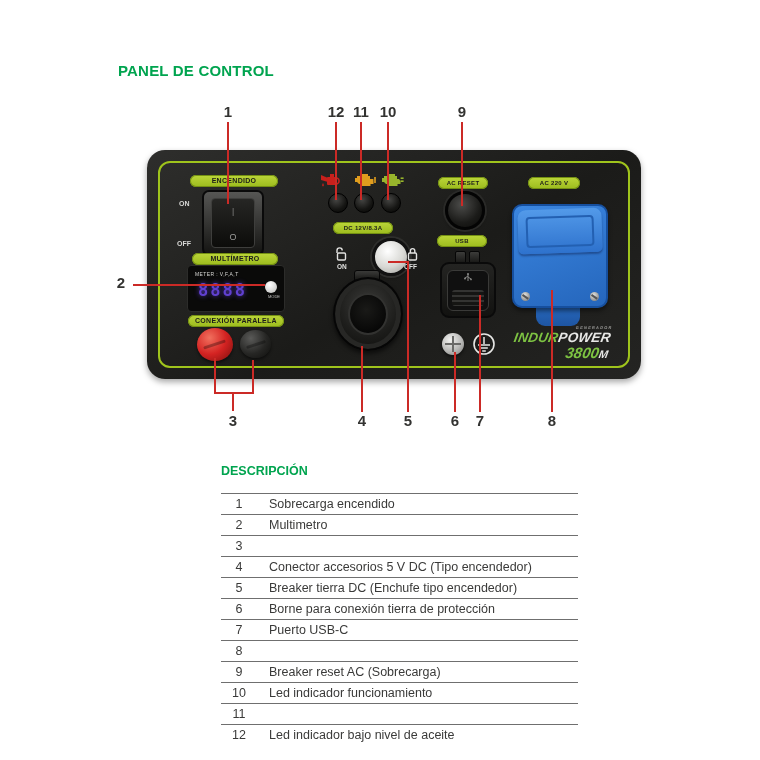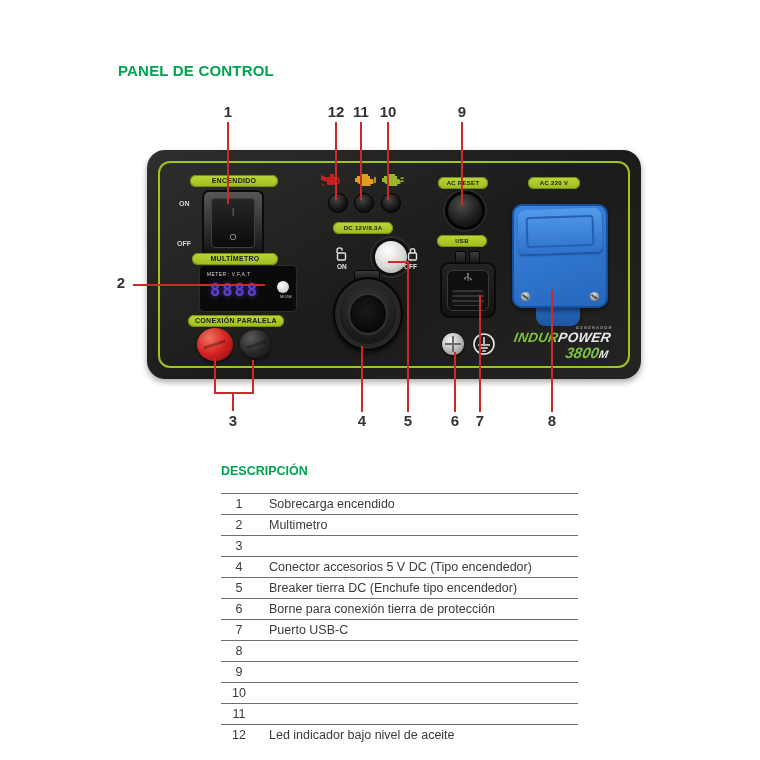--- a/index.html
+++ b/index.html
@@ -25,21 +25,21 @@
   .switch{left:55px;top:40px;width:58px;height:62px;border:2px solid #0a0a0a;border-radius:7px;
           background:linear-gradient(#565654,#141412);}
   .switch-in{left:7px;top:6px;right:7px;bottom:6px;border:1px solid #3e3e3c;border-radius:4px;
              background:linear-gradient(#262624,#0c0c0a);}
   .mark-i{left:0;right:0;top:8px;text-align:center;color:#8a8a88;font-size:8px;}
   .mark-o{left:0;right:0;bottom:5px;text-align:center;color:#9a9a98;font-size:9px;}
   .sw-on{left:32px;top:50px;color:#d8d8d6;font-size:7px;font-weight:bold;}
   .sw-off{left:30px;top:90px;color:#d8d8d6;font-size:7px;font-weight:bold;}
 
   
-  .meter{left:52px;top:115px;width:96px;height:45px;background:#0a0a09;border:1px solid #2c2c2a;border-radius:4px;}
+  .meter{left:40px;top:115px;width:96px;height:45px;background:#0a0a09;border:1px solid #2c2c2a;border-radius:4px;}
   .meter-label{left:7px;top:5px;font-size:5px;color:#d6d6d4;letter-spacing:.4px;}
   .meter-digits{left:10px;top:14px;font-family:"DejaVu Sans Mono",monospace;font-size:17px;font-weight:bold;
                 color:#6040d0;letter-spacing:2px;text-shadow:0 0 5px rgba(96,64,208,.85);}
   .mode-btn{right:7px;top:15px;width:12px;height:12px;border-radius:50%;
             background:radial-gradient(circle at 38% 32%,#fff,#cfcfcd 70%,#9c9c9a);}
   .mode-label{right:4px;top:28px;font-size:4px;color:#c2c2c0;}
 
   
   .knob-red{left:50px;top:178px;width:36px;height:33px;border-radius:50%;
             background:radial-gradient(circle at 35% 30%,#f1705e,#d42322 50%,#8c1210 90%);
@@ -326,24 +326,26 @@
         <div class="tnum">7</div>
         <div class="ttext">Puerto USB-C</div>
       </div>
 
       <div class="trow">
         <div class="tnum">8</div>
       </div>
 
       <div class="trow">
         <div class="tnum">9</div>
+        <div class="ttext">Breaker reset AC (Sobrecarga)</div>
       </div>
 
       <div class="trow">
         <div class="tnum">10</div>
+        <div class="ttext">Led indicador funcionamiento</div>
       </div>
 
       <div class="trow">
         <div class="tnum">11</div>
       </div>
 
       <div class="trow">
         <div class="tnum">12</div>
         <div class="ttext">Led indicador bajo nivel de aceite</div>
       </div>

